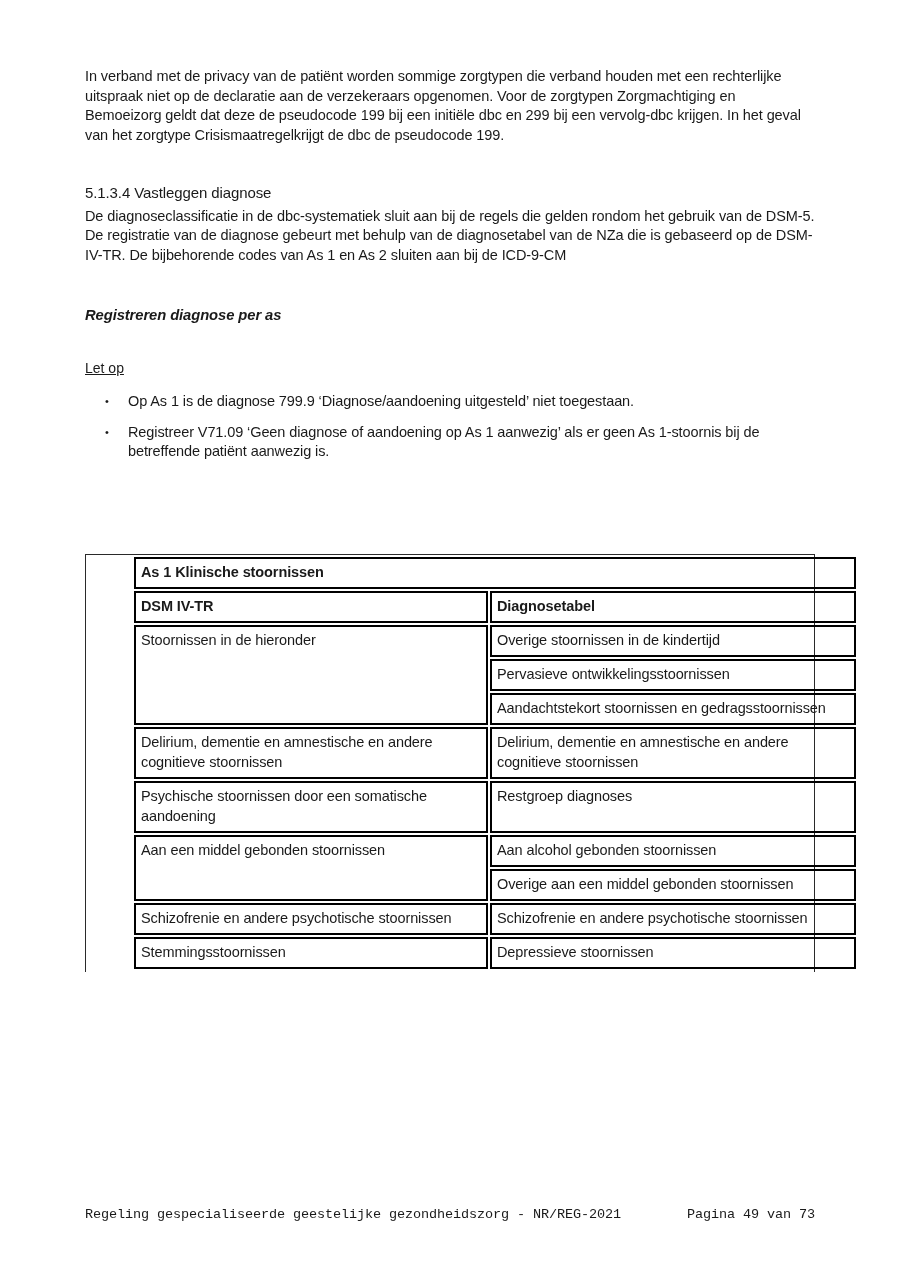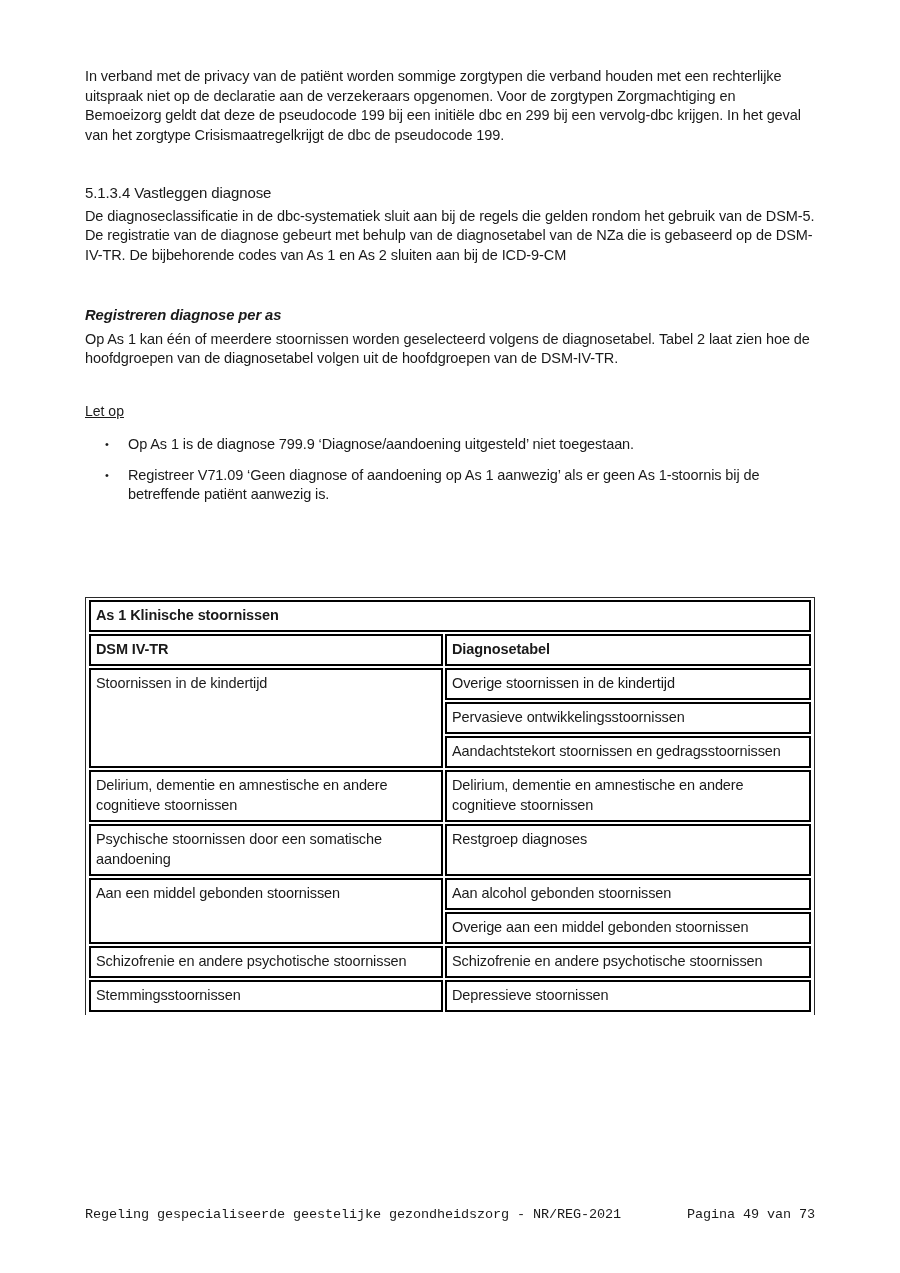--- a/index.html
+++ b/index.html
@@ -68,20 +68,21 @@
     margin-top: 92px;
     border: 1px solid #2a2a2a;
     border-bottom: none;
     padding: 0 1px 1px 1px;
   }
   table.diagnose-table {
     width: 100%;
     border-collapse: separate;
     border-spacing: 2px;
     table-layout: fixed;
+    margin-left: 45px;
   }
   table.diagnose-table td, table.diagnose-table th {
     border: 2px solid #000000;
     padding: 3px 5px 5px 5px;
     font-size: 14.5px;
     line-height: 20px;
     letter-spacing: -0.1px;
     text-align: left;
     vertical-align: top;
     overflow: hidden;
@@ -109,21 +110,20 @@
   <p class="para">In verband met de privacy van de patiënt worden sommige zorgtypen die verband houden met een rechterlijke uitspraak niet op de declaratie aan de verzekeraars opgenomen. Voor de zorgtypen Zorgmachtiging en Bemoeizorg geldt dat deze de pseudocode 199 bij een initiële dbc en 299 bij een vervolg-dbc krijgen. In het geval van het zorgtype Crisismaatregelkrijgt de dbc de pseudocode 199.</p>
 
   <h2 class="section-heading">5.1.3.4 Vastleggen diagnose</h2>
 
   <p class="para after-heading">De diagnoseclassificatie in de dbc-systematiek sluit aan bij de regels die gelden rondom het gebruik van de DSM-5. De registratie van de diagnose gebeurt met behulp van de diagnosetabel van de NZa die is gebaseerd op de DSM-IV-TR. De bijbehorende codes van As 1 en As 2 sluiten aan bij de ICD-9-CM</p>
 
   <h3 class="sub-heading">Registreren diagnose per as</h3>
 
 
 
-  <p class="para after-heading">Op As 1 kan één of meerdere stoornissen worden geselecteerd volgens de diagnosetabel. Tabel 2 laat zien hoe de hoofdgroepen van de diagnosetabel volgen uit de hoofdgroepen van de DSM-IV-TR.</p>
 
   <div class="letop">Let op</div>
 
   <div class="bullet-list">
     <div class="bullet-item">
       <span class="bullet-dot">•</span>
       <span class="bullet-text">Op As 1 is de diagnose 799.9 ‘Diagnose/aandoening uitgesteld’ niet toegestaan.</span>
     </div>
     <div class="bullet-item">
       <span class="bullet-dot">•</span>
@@ -139,21 +139,21 @@
       </colgroup>
       <tbody>
         <tr>
           <th colspan="2">As 1 Klinische stoornissen</th>
         </tr>
         <tr>
           <th>DSM IV-TR</th>
           <th>Diagnosetabel</th>
         </tr>
       <tr>
-            <td rowspan="3">Stoornissen in de kindertijd</td>
+            <td rowspan="3">Stoornissen in de hieronder</td>
             <td>Overige stoornissen in de kindertijd</td>
           </tr>
           <tr>
             <td>Pervasieve ontwikkelingsstoornissen</td>
           </tr>
           <tr>
             <td>Aandachtstekort stoornissen en gedragsstoor­nissen</td>
           </tr>
           <tr>
             <td rowspan="1">Delirium, dementie en amnestische en andere cognitieve stoornissen</td>

